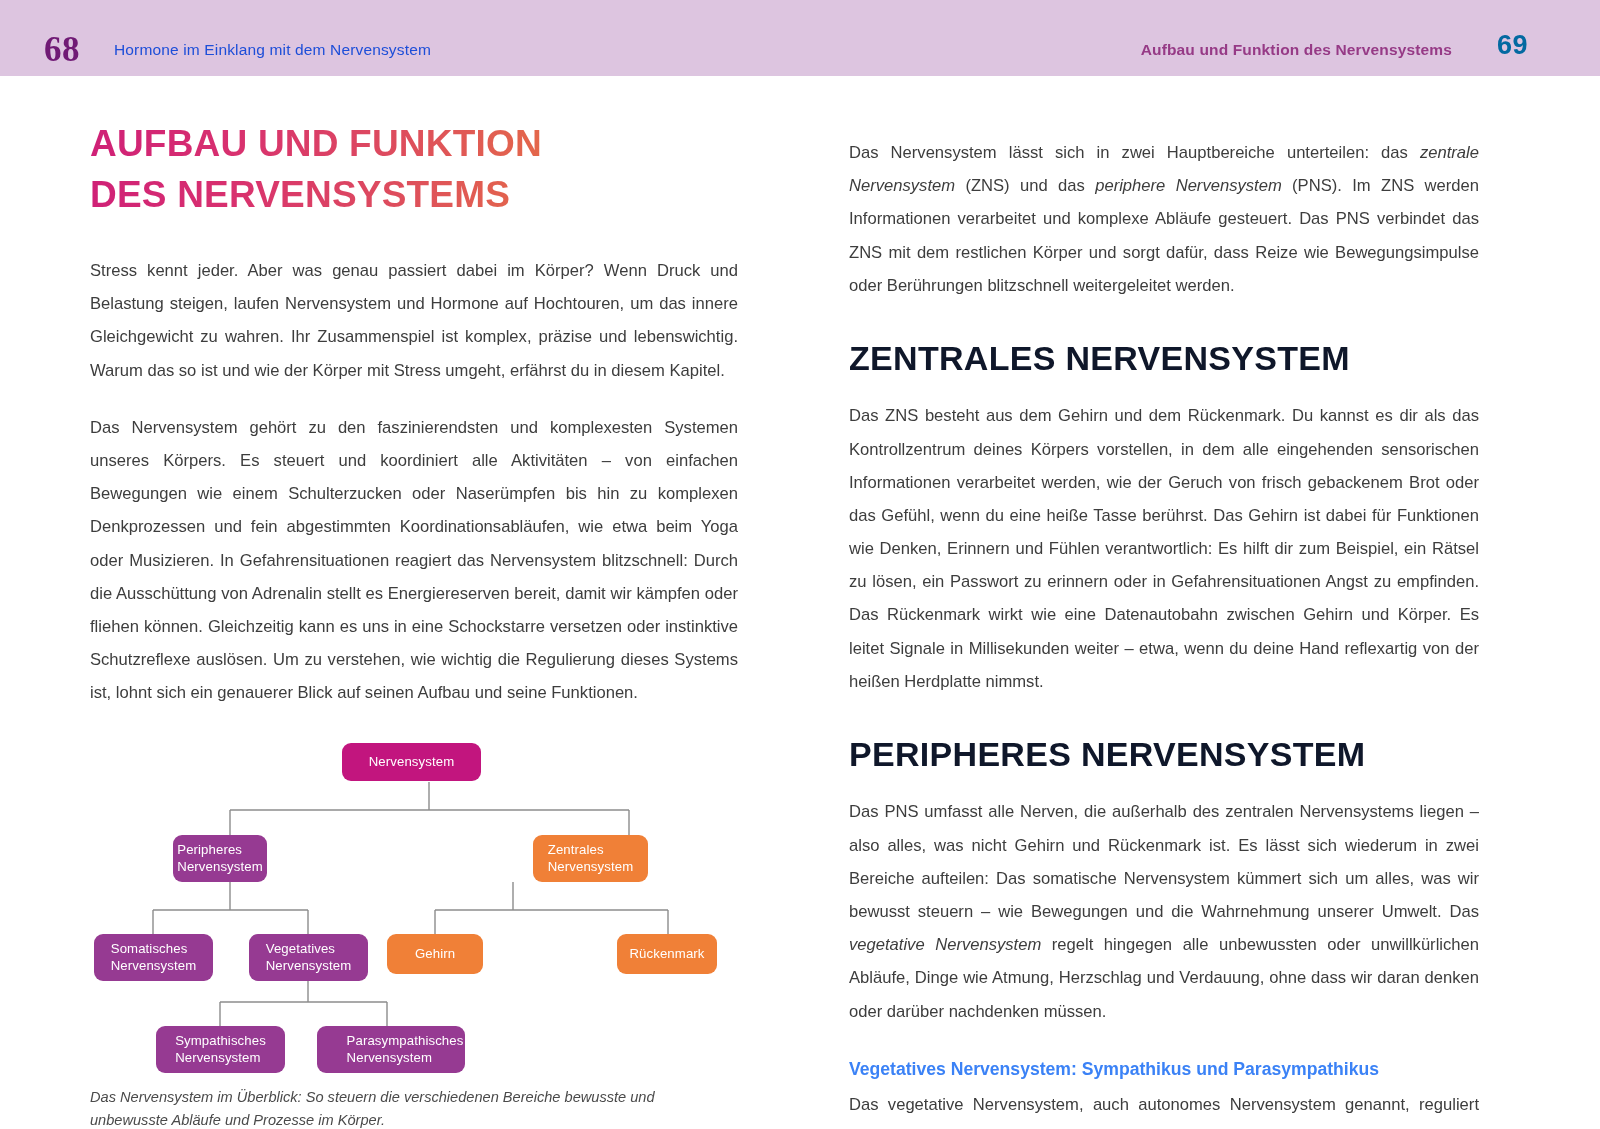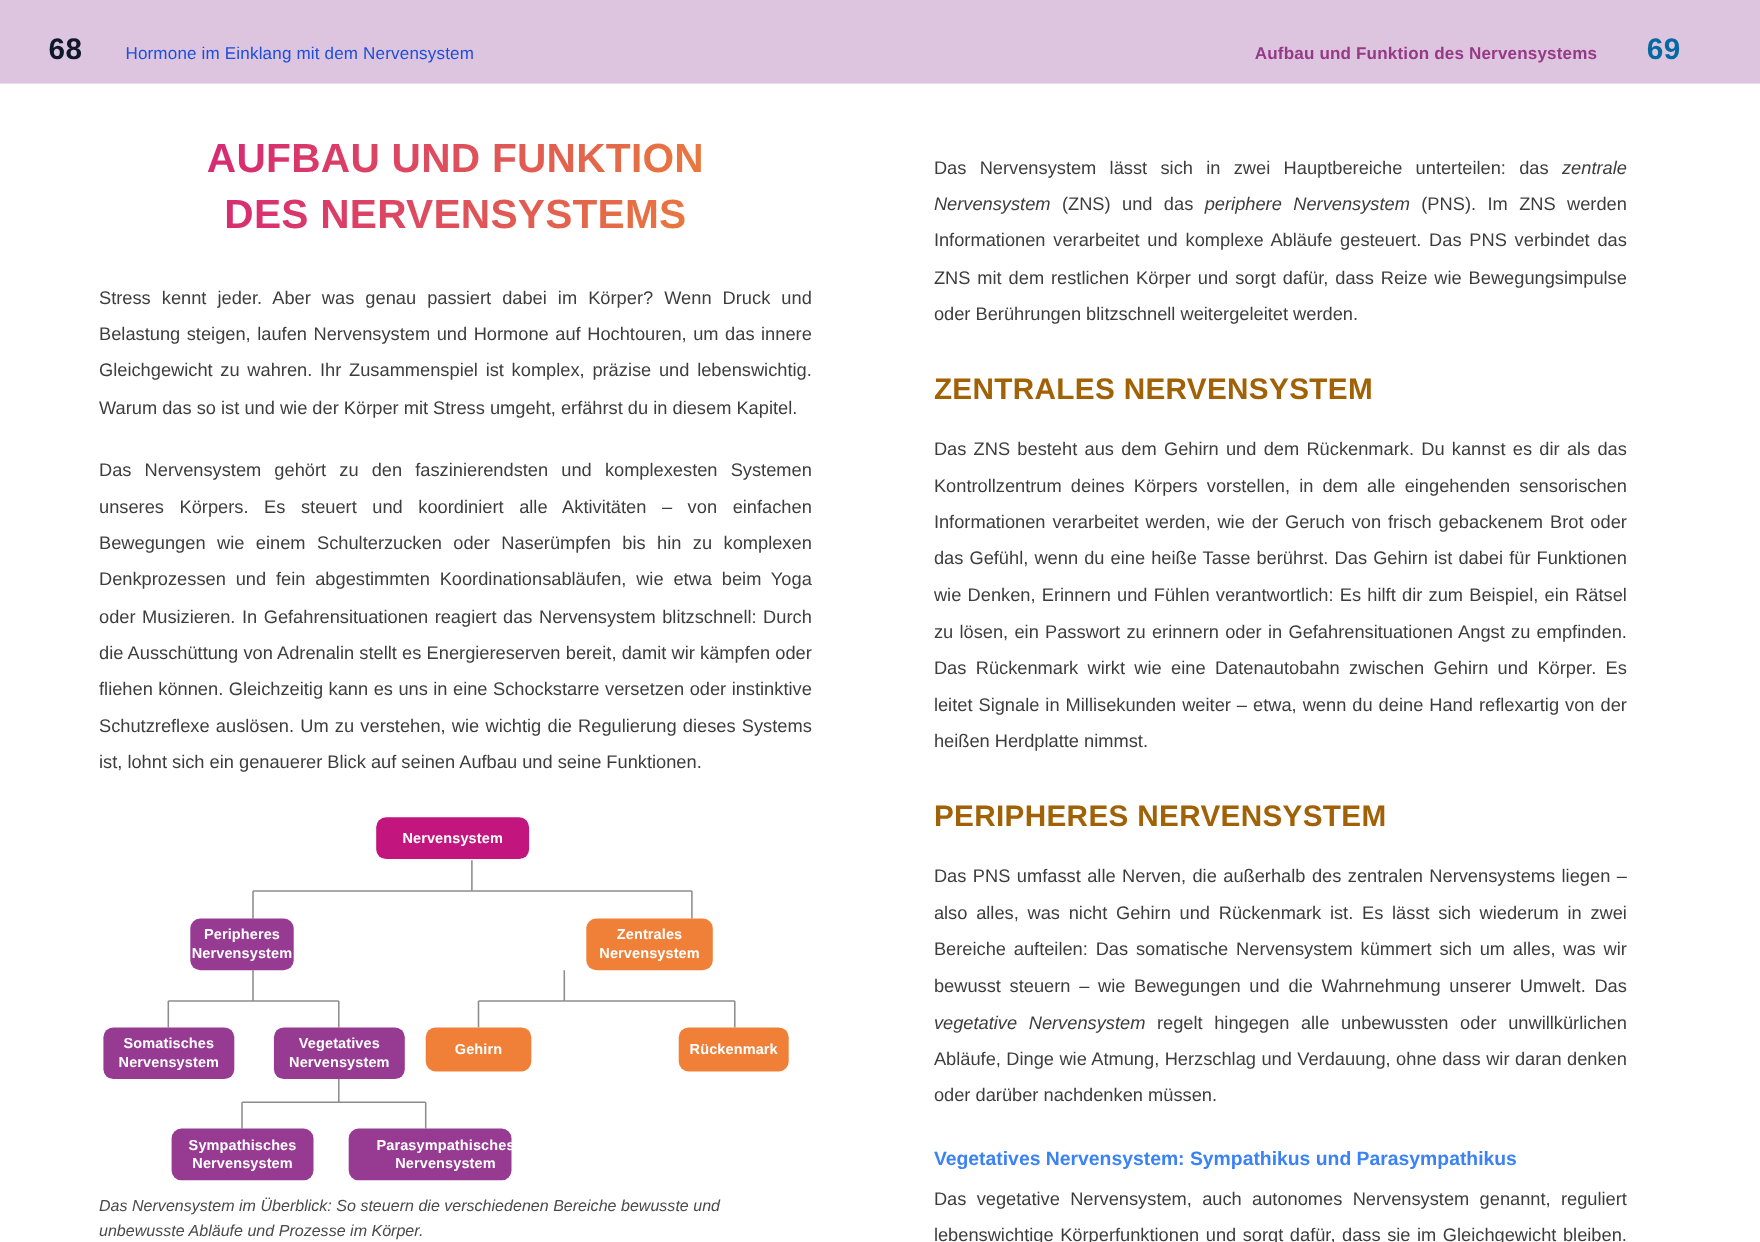--- a/index.html
+++ b/index.html
@@ -21,25 +21,26 @@
   .header-band {
     position: absolute;
     left: 0; top: 0;
     width: 1600px;
     height: 76px;
     background: #ddc5e0;
   }
   .header-band .folio-left {
     position: absolute;
     left: 44px; top: 32px;
-    font-size: 27px;
+    font-size: 35px;
     font-weight: 700;
-    color: #0f172a;
+    color: #701a75;
     letter-spacing: 0.5px;
     line-height: 1;
+    font-family: Liberation Serif, serif;
   }
   .header-band .running-left {
     position: absolute;
     left: 114px; top: 42px;
     font-size: 15.5px;
     font-weight: 400;
     color: #1d4ed8;
     letter-spacing: 0.15px;
     line-height: 1;
   }
@@ -74,21 +75,21 @@
     position: absolute;
     left: 849px; top: 136px;
     width: 630px;
   }
 
   
   .chapter-title {
     font-size: 37px;
     font-weight: 800;
     line-height: 1.38;
-    text-align: center;
+    text-align: left;
     letter-spacing: 0.2px;
     margin: 0 0 34px 0;
     background: linear-gradient(95deg, #cf2077 0%, #d8306f 22%, #dd4a5f 45%, #e2614f 64%, #e8763f 82%, #ec8436 100%);
     -webkit-background-clip: text;
     background-clip: text;
     color: transparent;
     text-decoration: underline;
     -webkit-text-fill-color: transparent;
   }
 
@@ -99,24 +100,24 @@
     text-align: justify;
     margin: 0 0 24px 0;
     color: #3d3d3d;
     hyphens: none;
   }
   p.body:last-child { margin-bottom: 0; }
   p.body em { font-style: italic; }
 
   
   h2.section-head {
-    font-size: 27px;
+    font-size: 34px;
     font-weight: 800;
     letter-spacing: 0.3px;
-    color: #a16207;
+    color: #0f172a;
     margin: 38px 0 22px 0;
     line-height: 1.1;
   }
   h3.sub-head {
     font-size: 17.6px;
     font-weight: 700;
     color: #3b82f6;
     margin: 30px 0 7px 0;
     line-height: 1.35;
   }
@@ -128,25 +129,25 @@
     height: 330px;
     margin: 22px 0 0 0;
   }
   .diagram svg { position: absolute; left: 0; top: 0; }
   .node {
     position: absolute;
     box-sizing: border-box;
     display: flex;
     align-items: center;
     justify-content: center;
-    text-align: center;
+    text-align: left;
     border-radius: 9px;
     color: #ffffff;
     font-size: 13.2px;
-    font-weight: 700;
+    font-weight: 400;
     line-height: 1.32;
     letter-spacing: 0.1px;
     padding: 3px 8px;
   }
   .node.magenta { background: #c2157e; }
   .node.purple  { background: #963a92; }
   .node.orange  { background: #f08037; }
 
   .caption {
     font-size: 14.6px;

